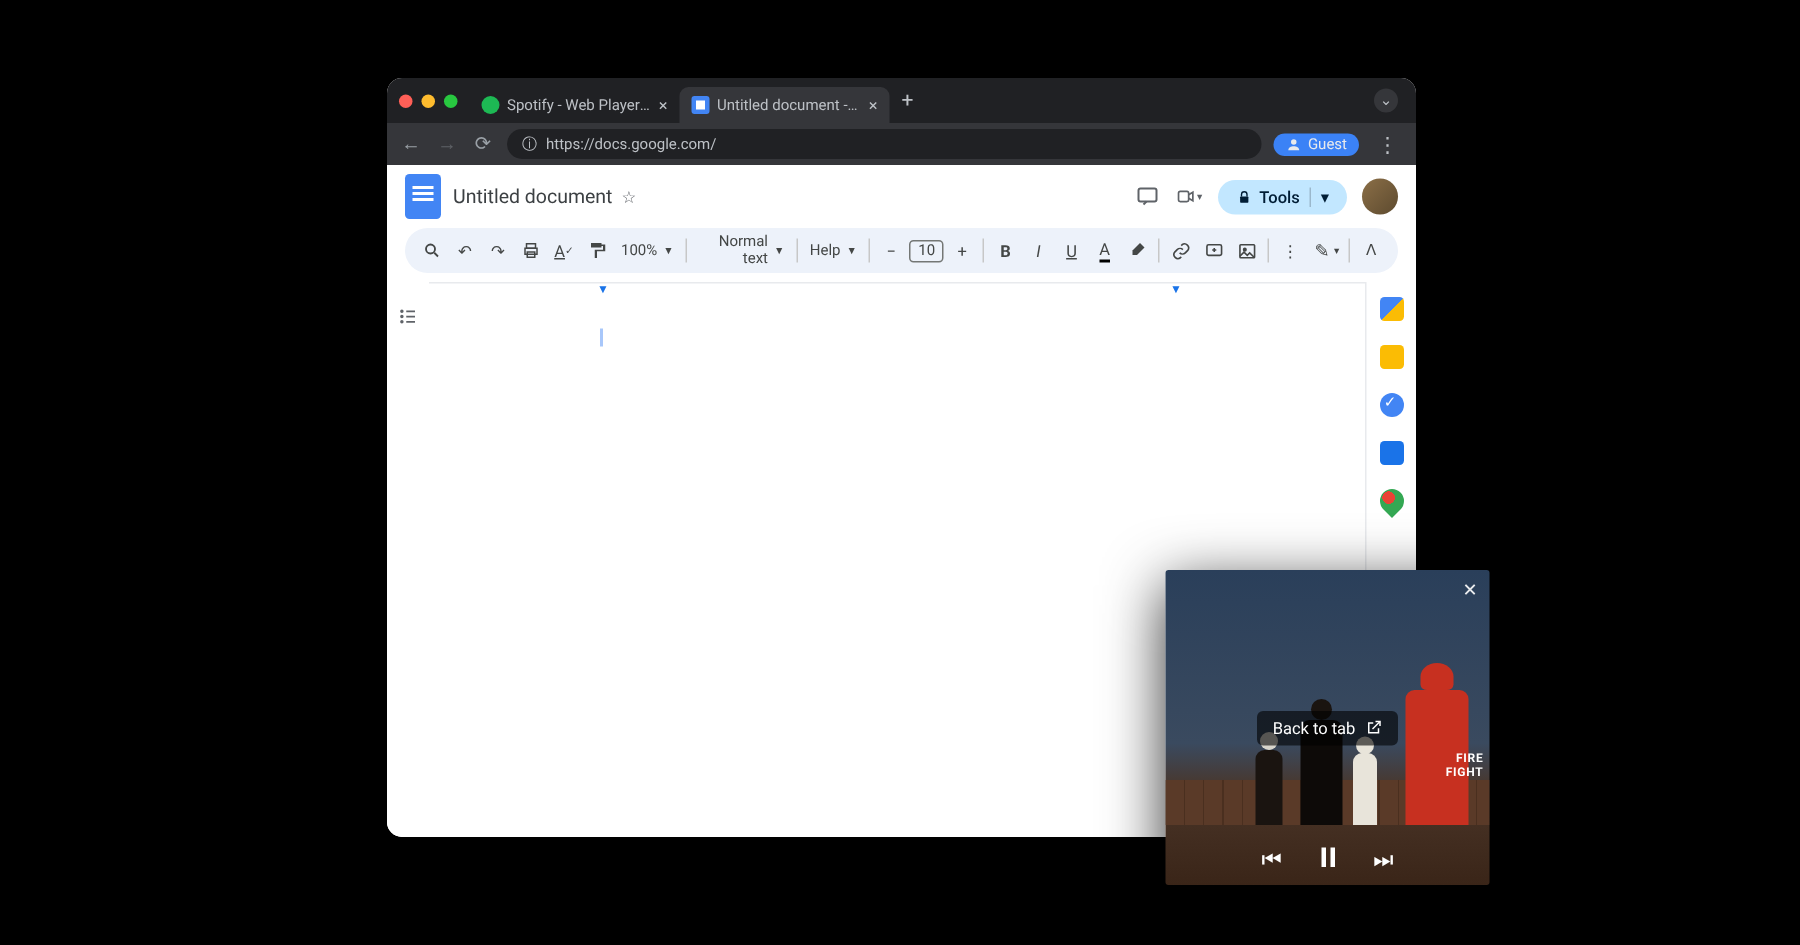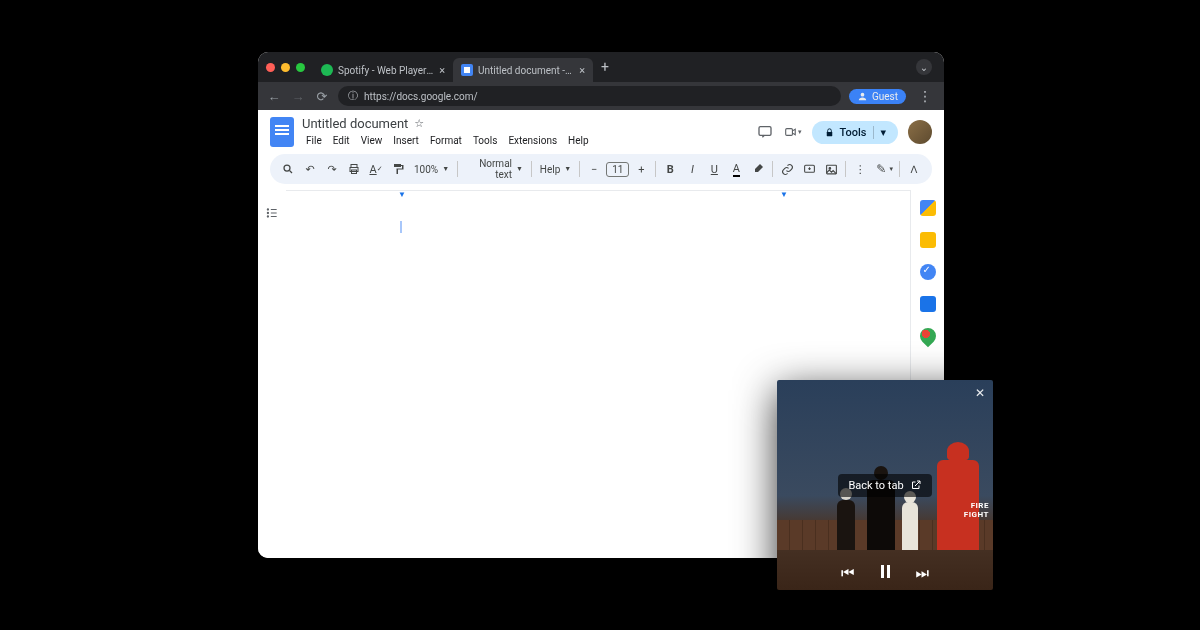--- a/index.html
+++ b/index.html
@@ -306,30 +306,20 @@
   </div>
 
   <div class="docs-app">
     <div class="docs-header">
       <div class="docs-logo"></div>
       <div class="title-block">
         <div class="title-row">
           <span class="doc-title">Untitled document</span>
           <span class="star">☆</span>
         </div>
-        <div class="menu-bar">
-          <span class="menu-item">File</span>
-          <span class="menu-item">Edit</span>
-          <span class="menu-item">View</span>
-          <span class="menu-item">Insert</span>
-          <span class="menu-item">Format</span>
-          <span class="menu-item">Tools</span>
-          <span class="menu-item">Extensions</span>
-          <span class="menu-item">Help</span>
-        </div>
       </div>
       <div class="header-actions">
         <span class="hdr-icon">
           <svg width="16" height="16" viewBox="0 0 24 24" fill="none" stroke="#5f6368" stroke-width="2">
               <rect x="3" y="4" width="18" height="13" rx="2"></rect>
               <path d="M8 20l3-3"></path>
             </svg>
         </span>
         <span class="hdr-icon">
           <svg width="16" height="16" viewBox="0 0 24 24" fill="none" stroke="#5f6368" stroke-width="2">
@@ -384,21 +374,21 @@
         <span class="tb-select-text">Normal text</span>
         <span class="tb-caret">▼</span>
       </div>
       <div class="tb-sep"></div>
       <div class="tb-select">
         <span class="tb-select-text">Help</span>
         <span class="tb-caret">▼</span>
       </div>
       <div class="tb-sep"></div>
       <span class="tb-btn">−</span>
-      <span class="font-size-box">11</span>
+      <span class="font-size-box">10</span>
       <span class="tb-btn">+</span>
       <div class="tb-sep"></div>
       <span class="tb-btn tb-bold">B</span>
       <span class="tb-btn tb-italic">I</span>
       <span class="tb-btn tb-underline">U</span>
       <span class="tb-btn">
           <span style="border-bottom:2px solid #000">A</span>
         </span>
       <span class="tb-btn">
           <svg width="12" height="12" viewBox="0 0 24 24" fill="#444746">

